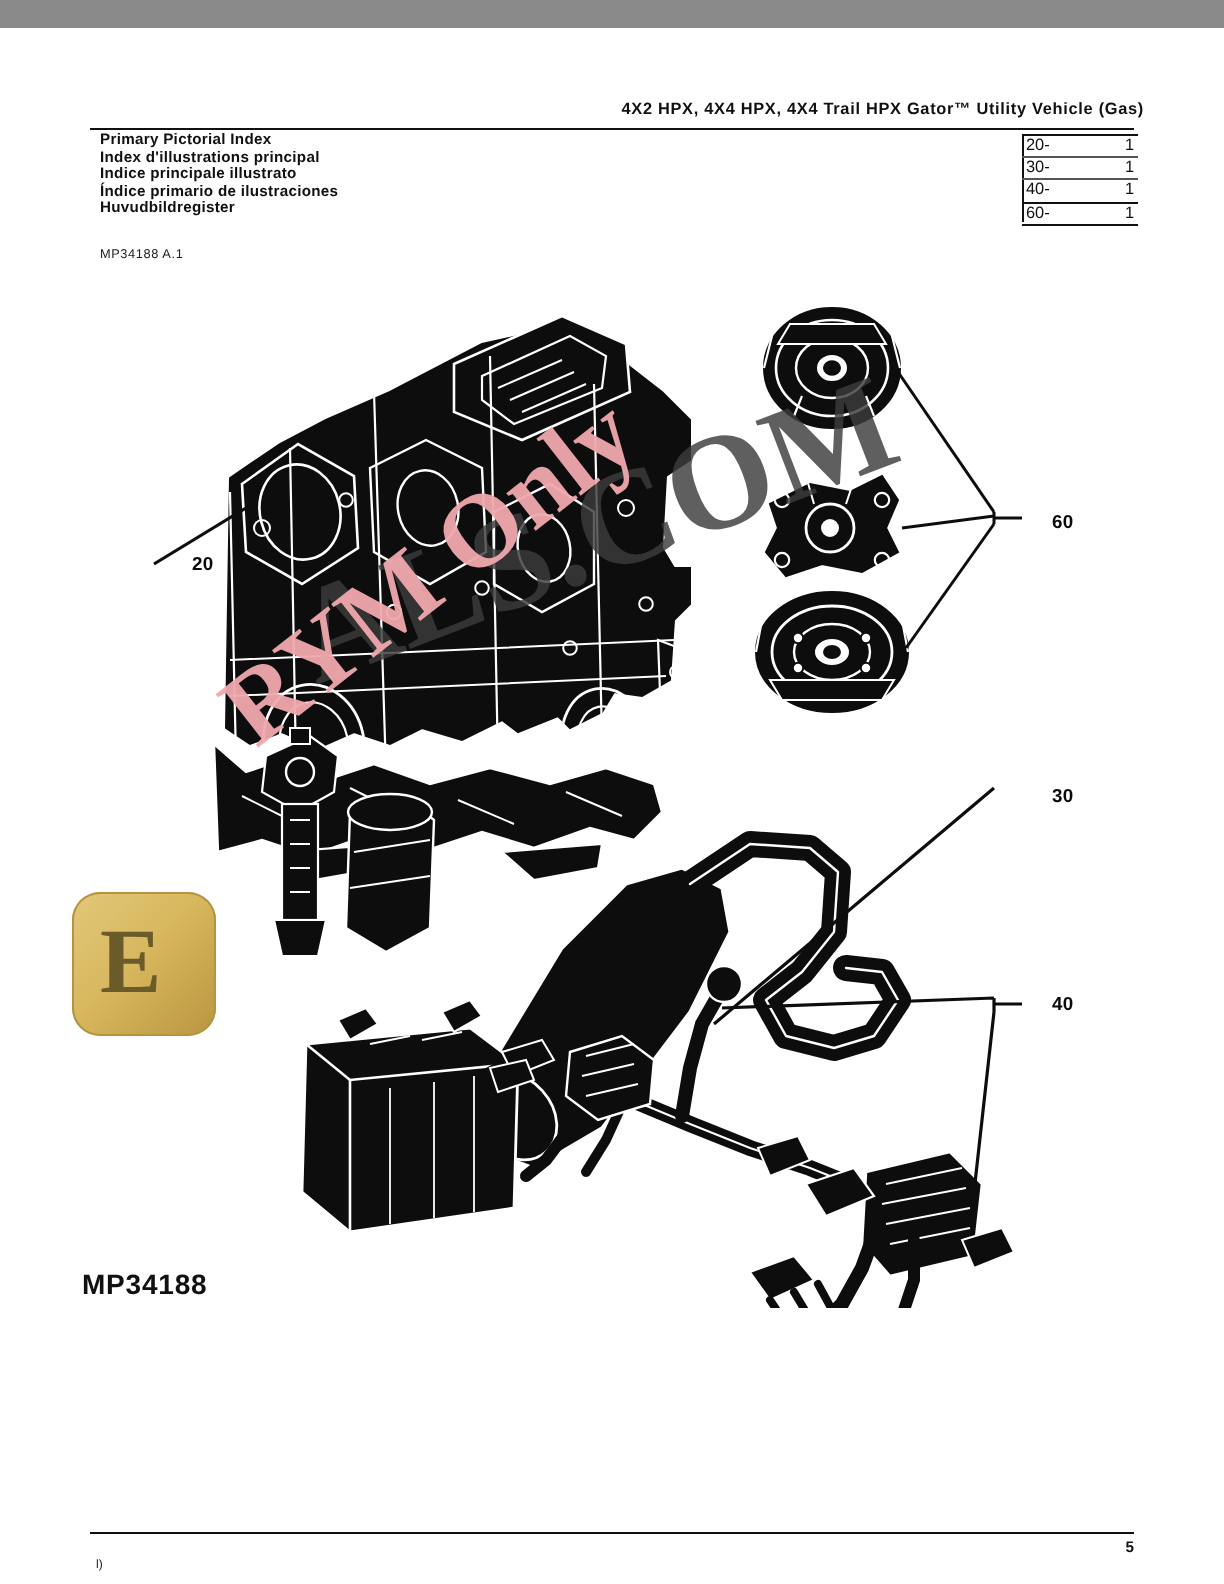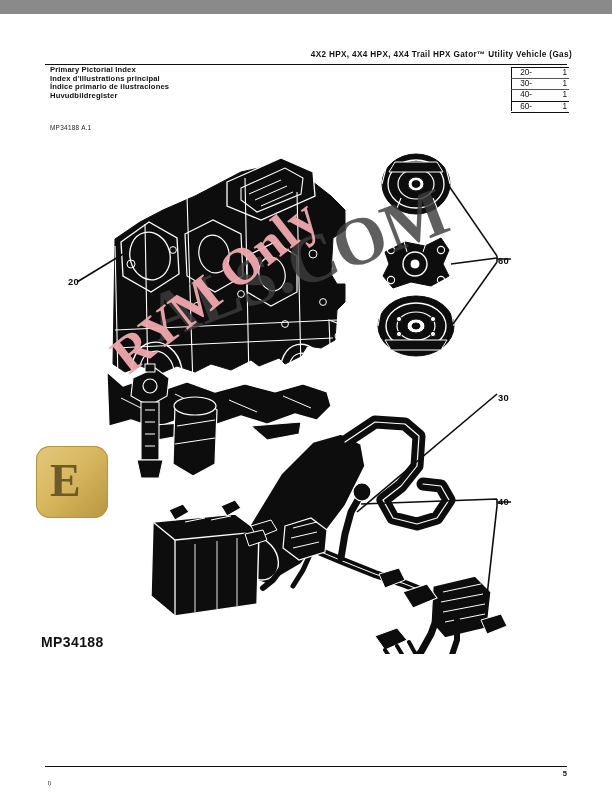--- a/index.html
+++ b/index.html
@@ -36,41 +36,42 @@
 
   
   .ref-table{
     position:absolute;left:511px;top:53px;width:58px;
     border-collapse:collapse;
   }
   .ref-table td{
     font-size:8.2px;color:#111;padding:0 2px;height:10.2px;
     line-height:10.2px;border:none;
   }
-  .ref-table tr td.sec{text-align:center;width:28px;}
+  .ref-table tr td.sec{text-align:left;width:28px;}
   .ref-table tr td.qty{text-align:right;width:26px;}
   .ref-table tr{border-top:1px solid #111;}
   .ref-table tr:first-child{border-top:1.4px solid #111;}
   .ref-table tr:last-child{border-bottom:1.4px solid #111;padding-left:35px;}
   .ref-table tr.thin{border-top:.7px solid #555;}
   .ref-left-rule{
     position:absolute;left:511px;top:53px;width:0;height:44px;
     border-left:1.2px solid #111;
   }
 
   
   .illus{
     position:absolute;left:45px;top:120px;width:522px;height:520px;
   }
   .illus svg{display:block;width:522px;height:520px;}
 
   
   .callout{
     position:absolute;font-size:9.4px;font-weight:bold;color:#0a0a0a;
     letter-spacing:.2px;
+    padding-left:28px;
   }
 
   
   .mp-label{
     position:absolute;left:41px;top:620px;
     font-size:14px;font-weight:bold;color:#111;letter-spacing:.4px;
   }
 
   
   .wm{
@@ -126,20 +127,21 @@
 <body>
 
 <div class="page">
 
   <div class="hdr-title">4X2 HPX, 4X4 HPX, 4X4 Trail HPX Gator™ Utility Vehicle (Gas)</div>
   <div class="hdr-rule"></div>
 
   <div class="index-block">
     <div class="index-line">Primary Pictorial Index</div>
     <div class="index-line">Index d'illustrations principal</div>
+    <div class="index-line">Indice principale illustrato</div>
     <div class="index-line">Índice primario de ilustraciones</div>
     <div class="index-line">Huvudbildregister</div>
   </div>
 
   <div class="fig-id">MP34188 A.1</div>
 
   <div class="ref-left-rule"></div>
   <table class="ref-table">
     <tbody>
       <tr>

